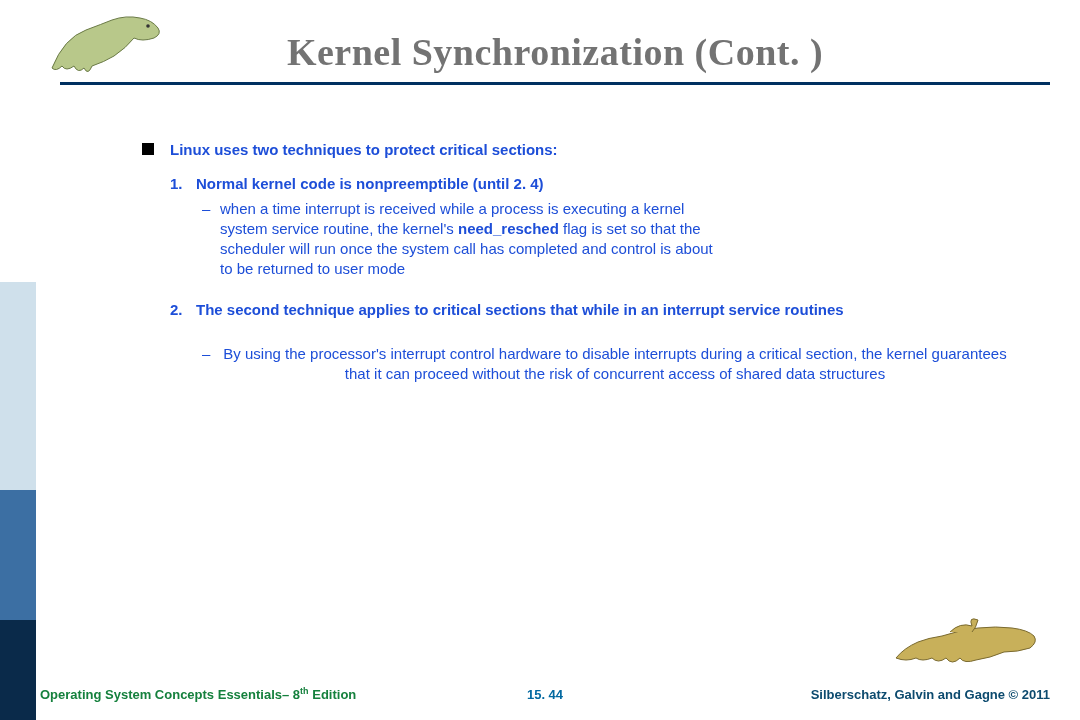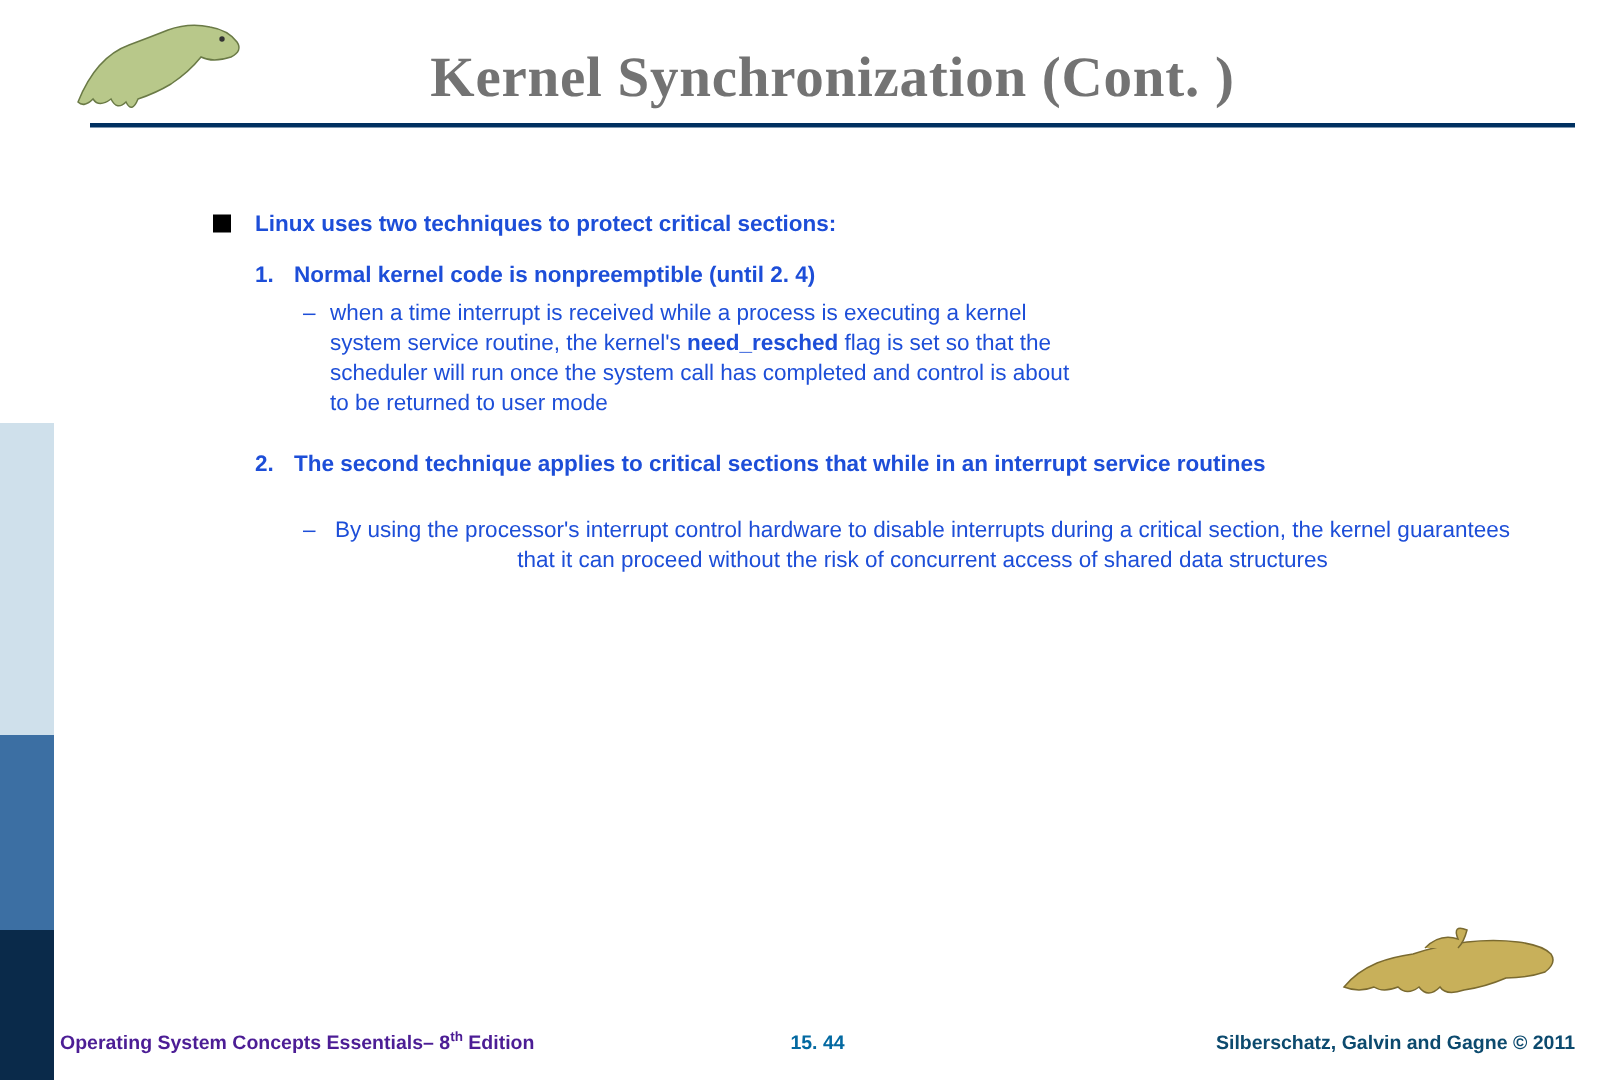--- a/index.html
+++ b/index.html
@@ -28,21 +28,21 @@
   ol.num > li > .item-text { font-weight:bold; }
 
   .sub { margin-left:24px; margin-top:4px; position:relative; }
   .sub::before { content:"–"; position:absolute; left:-18px; top:0; }
   .sub { font-weight:normal; }
   .kw { font-weight:bold; }
 
   .narrow { max-width:500px; }
 
   .footer { position:absolute; left:40px; right:30px; bottom:18px; height:40px; }
-  .foot-left { position:absolute; left:0; bottom:0; font-size:13px; font-weight:bold; color:#4c1d95; }
+  .foot-left { position:absolute; left:0; bottom:0; font-size:13px; font-weight:bold; color:#15803d; }
   .foot-left sup { font-size:9px; }
   .foot-center { position:absolute; left:50%; transform:translateX(-50%); bottom:0; font-size:13px; font-weight:bold; color:#0369a1; }
   .foot-right { position:absolute; right:0; bottom:0; font-size:13px; font-weight:bold; color:#0c4a6e; }
 
   
   .dino-top { position:absolute; left:44px; top:8px; width:130px; height:70px; }
   .dino-bot { position:absolute; right:40px; bottom:48px; width:150px; height:70px; }
 </style>
 </head>
 <body>

